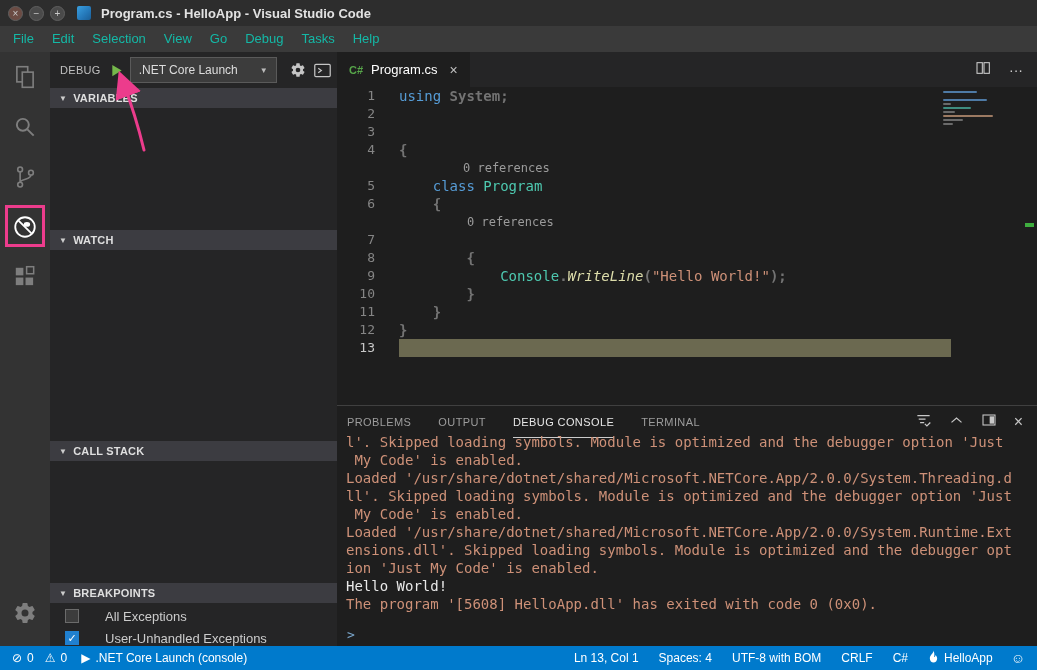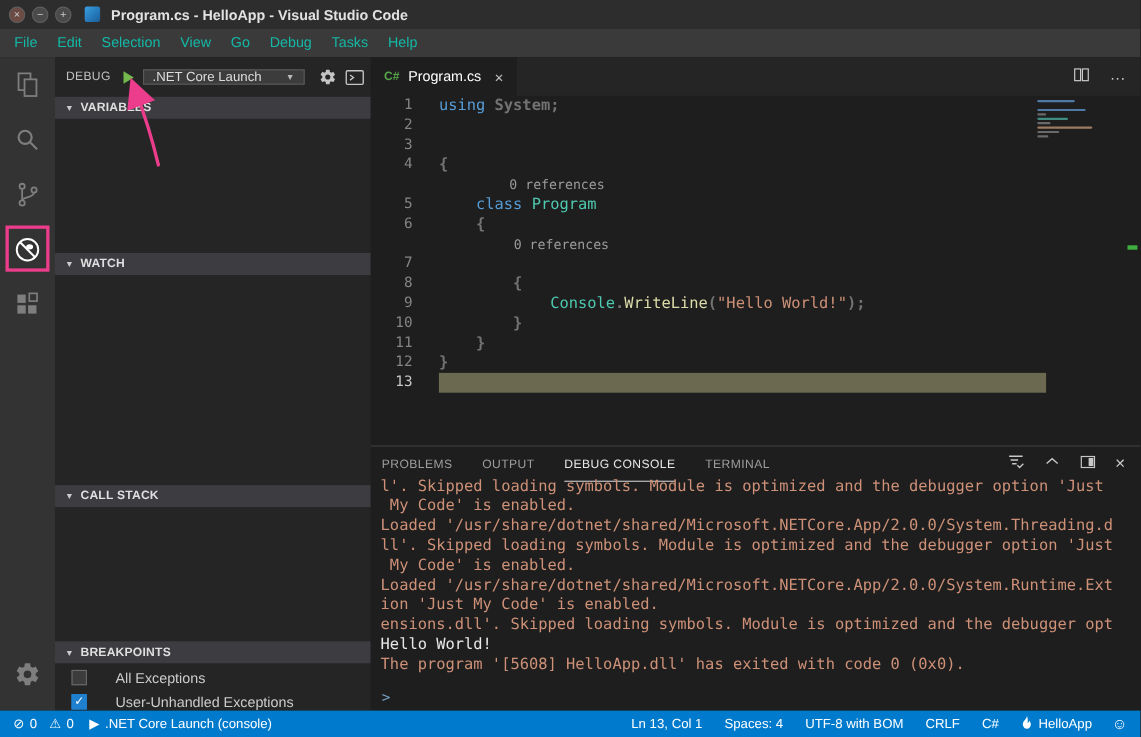--- a/index.html
+++ b/index.html
@@ -27,21 +27,21 @@
   .activitybar { width:50px; background:var(--activitybar,#333333); display:flex; flex-direction:column; align-items:center; flex:none; }
   .ab-item { width:50px; height:50px; display:flex; align-items:center; justify-content:center; color:#7e7e7e; }
   .ab-item.active { color:#ffffff; }
   .ab-gear { margin-top:auto; margin-bottom:8px; }
 
   
   .sidebar { width:287px; background:var(--sidebar,#252526); position:relative; flex:none; overflow:hidden; }
   .debug-toolbar { height:36px; display:flex; align-items:center; padding:0 10px; }
   .debug-title { font-size:11px; color:#c0c0c0; margin-right:8px; letter-spacing:.3px; }
   .play-btn { width:20px; height:20px; display:flex; align-items:center; justify-content:center; margin-right:6px; color:var(--play,#75b84b); }
-  .config-select { height:14px; background:#3c3c3c; border:1px solid #5a5a5a; color:#dddddd; font-size:12px;
+  .config-select { height:26px; background:#3c3c3c; border:1px solid #5a5a5a; color:#dddddd; font-size:12px;
           display:flex; align-items:center; padding:0 8px; gap:22px; margin-right:6px; white-space:nowrap; }
   .cfg-arrow { font-size:8px; color:#bbbbbb; }
   .toolbar-icon { color:#c5c5c5; margin-left:7px; display:flex; align-items:center; }
 
   .section-header { position:absolute; left:0; width:287px; height:20px; background:#3c3c41; color:#dfdfdf;
           font-size:11px; font-weight:bold; display:flex; align-items:center; padding-left:9px; gap:6px; letter-spacing:.2px; }
   .twistie { font-size:8px; color:#cccccc; }
   .bp-list { position:absolute; top:553px; left:0; width:287px; }
   .bp-row { height:22px; display:flex; align-items:center; gap:26px; padding-left:15px; }
   .checkbox { width:14px; height:14px; background:#3c3c3c; border:1px solid #6b6b6b; color:#ffffff;
@@ -60,21 +60,21 @@
 
   .code-region { position:relative; height:318px; overflow:hidden; flex:none;
           font-family:"DejaVu Sans Mono","Liberation Mono",monospace; font-size:14px; }
   .code-row { display:flex; height:18px; line-height:18px; position:relative; }
   .gutter { width:46px; flex:none; text-align:right; padding-right:8px; color:#858585; font-size:13px; }
   .code-row.hl .gutter { color:#c8c8c8; }
   .code-row.hl::before { content:""; position:absolute; left:62px; top:0; width:552px; height:18px; background:var(--debug-line,#6b6950); }
   .code-content { white-space:pre; padding-left:16px; color:#d4d4d4; position:relative; }
   .codelens { font-size:12px; color:var(--codelens,#9b9b9b); }
   .cl-1 { padding-left:80px; } .cl-2 { padding-left:84px; }
-  .tk-kw{color:var(--kw,#569cd6);} .tk-type{color:var(--type,#4ec9b0);margin-top:20px;} .tk-meth{color:var(--meth,#dcdcaa);}
+  .tk-kw{color:var(--kw,#569cd6);} .tk-type{color:var(--type,#4ec9b0);margin-top:20px;} .tk-meth{color:var(--meth,#dcdcaa);font-style:italic;}
   .tk-str{color:var(--str,#ce9178);} .tk-mod{color:var(--mod,#d16969);} .tk-param{color:var(--param,#9cdcfe);}
   .tk-pl{color:#737373;font-weight:bold;}
 
   .minimap { position:absolute; top:4px; right:36px; width:58px; }
   .mm-row { height:2px; margin-bottom:2px; border-radius:1px; background:#6a6a6a; }
   .mm-b { background:#4e7aa5; } .mm-t { background:#3f8d80; } .mm-o { background:#9c7a62; }
   .overview-mark { position:absolute; right:3px; top:136px; width:9px; height:4px; background:#3fae3f; }
 
   
   .panel { height:241px; flex:none; border-top:1px solid #404040; display:flex; flex-direction:column; background:#1e1e1e; }
@@ -355,22 +355,22 @@
             <span class="panel-close">×</span>
           </div>
         </div>
         <div class="console">
             <div class="console-line orange">l'. Skipped loading symbols. Module is optimized and the debugger option 'Just</div>
             <div class="console-line orange"> My Code' is enabled.</div>
             <div class="console-line orange">Loaded '/usr/share/dotnet/shared/Microsoft.NETCore.App/2.0.0/System.Threading.d</div>
             <div class="console-line orange">ll'. Skipped loading symbols. Module is optimized and the debugger option 'Just</div>
             <div class="console-line orange"> My Code' is enabled.</div>
             <div class="console-line orange">Loaded '/usr/share/dotnet/shared/Microsoft.NETCore.App/2.0.0/System.Runtime.Ext</div>
+            <div class="console-line orange">ensions.dll'. Skipped loading symbols. Module is optimized and the debugger opt</div>
             <div class="console-line orange">ion 'Just My Code' is enabled.</div>
-            <div class="console-line orange">ensions.dll'. Skipped loading symbols. Module is optimized and the debugger opt</div>
             <div class="console-line white">Hello World!</div>
             <div class="console-line orange">The program '[5608] HelloApp.dll' has exited with code 0 (0x0).</div>
           </div>
         <div class="console-input">
           <span>&gt;</span>
         </div>
       </div>
     </div>
   </div>
 

